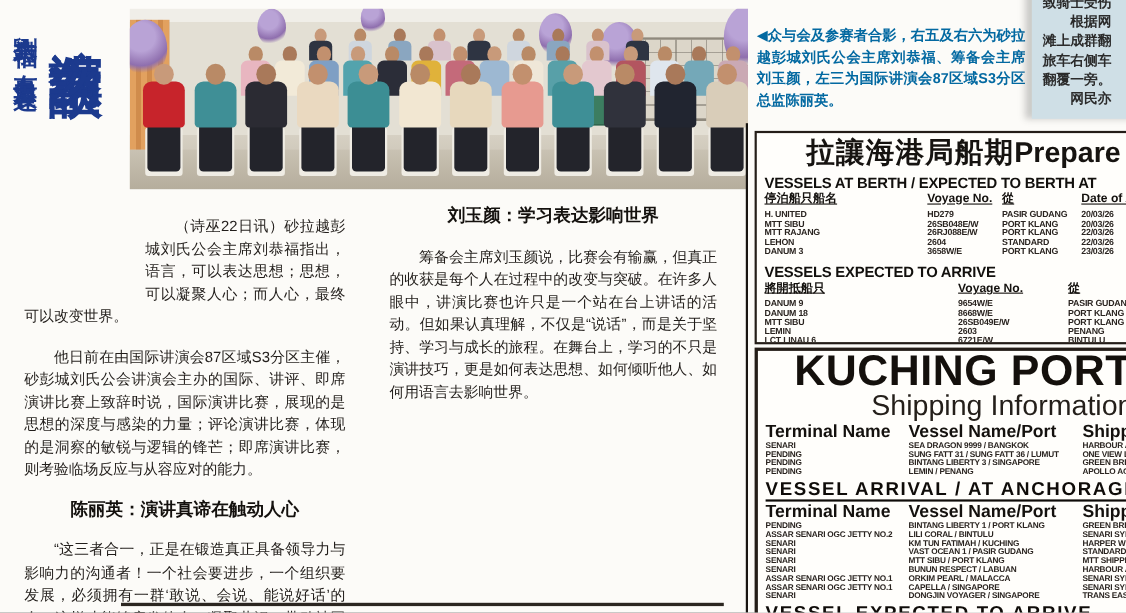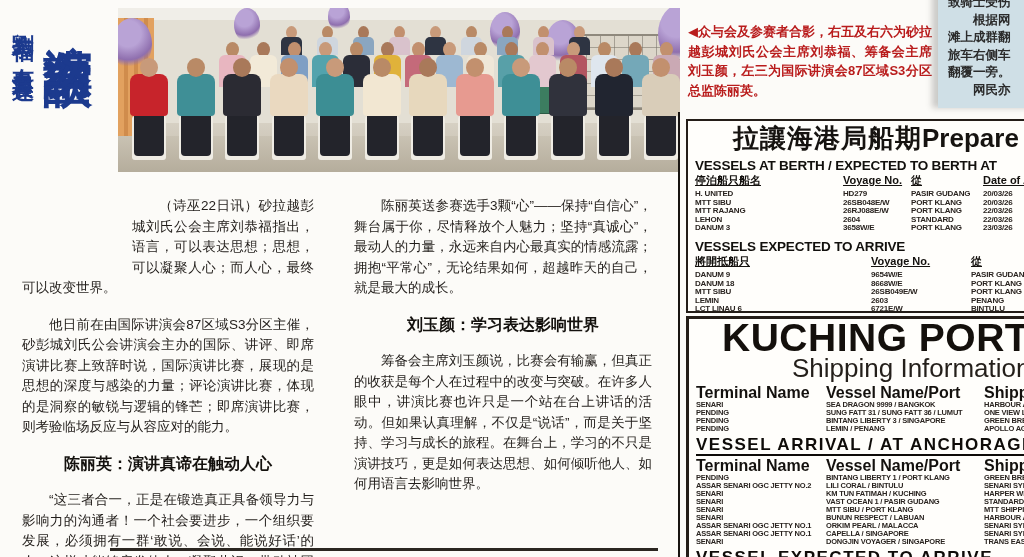--- a/index.html
+++ b/index.html
@@ -12,21 +12,21 @@
   .headline-kicker{position:absolute;left:12px;top:16px;writing-mode:vertical-rl;text-orientation:upright;
     font-size:22px;font-weight:700;color:#1c3a8e;letter-spacing:3px;line-height:1;}
 
   
   #photo{position:absolute;left:118px;top:8px;width:562px;height:164px;overflow:hidden;
     background:linear-gradient(#f0eee8 0 12px,#e3dfd4 12px 70%,#d6d0c3 70%,#c2bbab);}
   #photo .abs{position:absolute;}
 
   
   #caption{position:absolute;left:688px;top:22px;width:244px;font-size:13px;line-height:19.5px;
-    text-align:justify;color:#b91c1c;font-weight:600;}
+    text-align:justify;color:#0369a1;font-weight:600;}
 
   
   #brief{position:absolute;left:938px;top:-14px;width:200px;height:122px;background:#cfdfe6;
     padding:8px 0 0 10px;box-sizing:border-box;box-shadow:-6px 0 6px rgba(60,60,60,.25);}
   .snip-line{font-size:12.5px;line-height:17.5px;color:#2b2b2b;font-weight:600;white-space:nowrap;}
 
   
   .article-col{position:absolute;top:180px;text-align:justify;font-size:13.5px;line-height:20.5px;color:#211d1a;}
   #col1{left:6px;width:324px;}
   #col2{left:338px;width:330px;}
@@ -196,21 +196,20 @@
     <div class="headline-spacer"></div>
     <div>
         <p class="para">（诗巫22日讯）砂拉越彭城刘氏公会主席刘恭福指出，语言，可以表达思想；思想，可以凝聚人心；而人心，最终可以改变世界。</p>
         <p class="para">他日前在由国际讲演会87区域S3分区主催，砂彭城刘氏公会讲演会主办的国际、讲评、即席演讲比赛上致辞时说，国际演讲比赛，展现的是思想的深度与感染的力量；评论演讲比赛，体现的是洞察的敏锐与逻辑的锋芒；即席演讲比赛，则考验临场反应与从容应对的能力。</p>
         <div class="subhead">陈丽英：演讲真谛在触动人心</div>
         <p class="para">“这三者合一，正是在锻造真正具备领导力与影响力的沟通者！一个社会要进步，一个组织要发展，必须拥有一群‘敢说、会说、能说好话’的人。这样才能够启发他人、凝聚共识、带动社团的改变。”</p>
       </div>
   </div>
   <div class="article-col" id="col2">
     <div>
-        <p class="para">陈丽英送参赛选手3颗“心”——保持“自信心”，舞台属于你，尽情释放个人魅力；坚持“真诚心”，最动人的力量，永远来自内心最真实的情感流露；拥抱“平常心”，无论结果如何，超越昨天的自己，就是最大的成长。</p>
         <div class="subhead">刘玉颜：学习表达影响世界</div>
         <p class="para">筹备会主席刘玉颜说，比赛会有输赢，但真正的收获是每个人在过程中的改变与突破。在许多人眼中，讲演比赛也许只是一个站在台上讲话的活动。但如果认真理解，不仅是“说话”，而是关于坚持、学习与成长的旅程。在舞台上，学习的不只是演讲技巧，更是如何表达思想、如何倾听他人、如何用语言去影响世界。</p>
       </div>
   </div>
 
   <div class="vrule"></div>
   <div class="bottom-box-edge"></div>
 
   <div class="shipbox" id="rejangbox">
     <div class="r-title">

